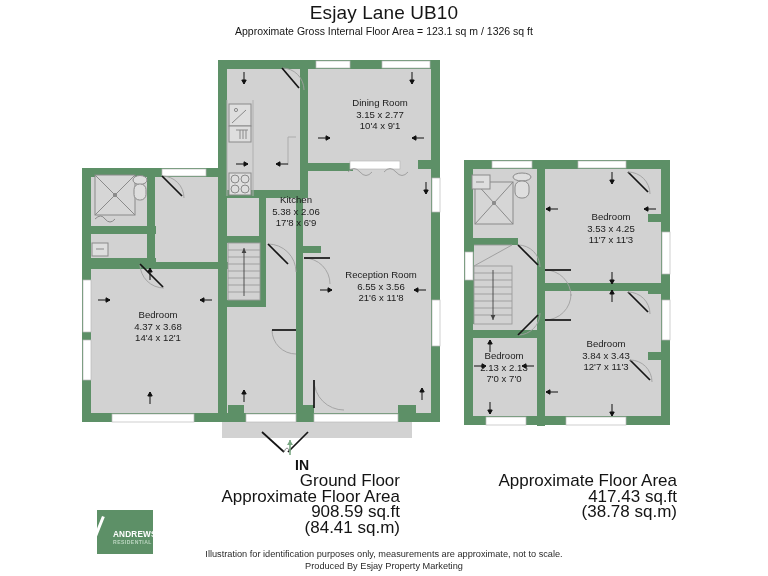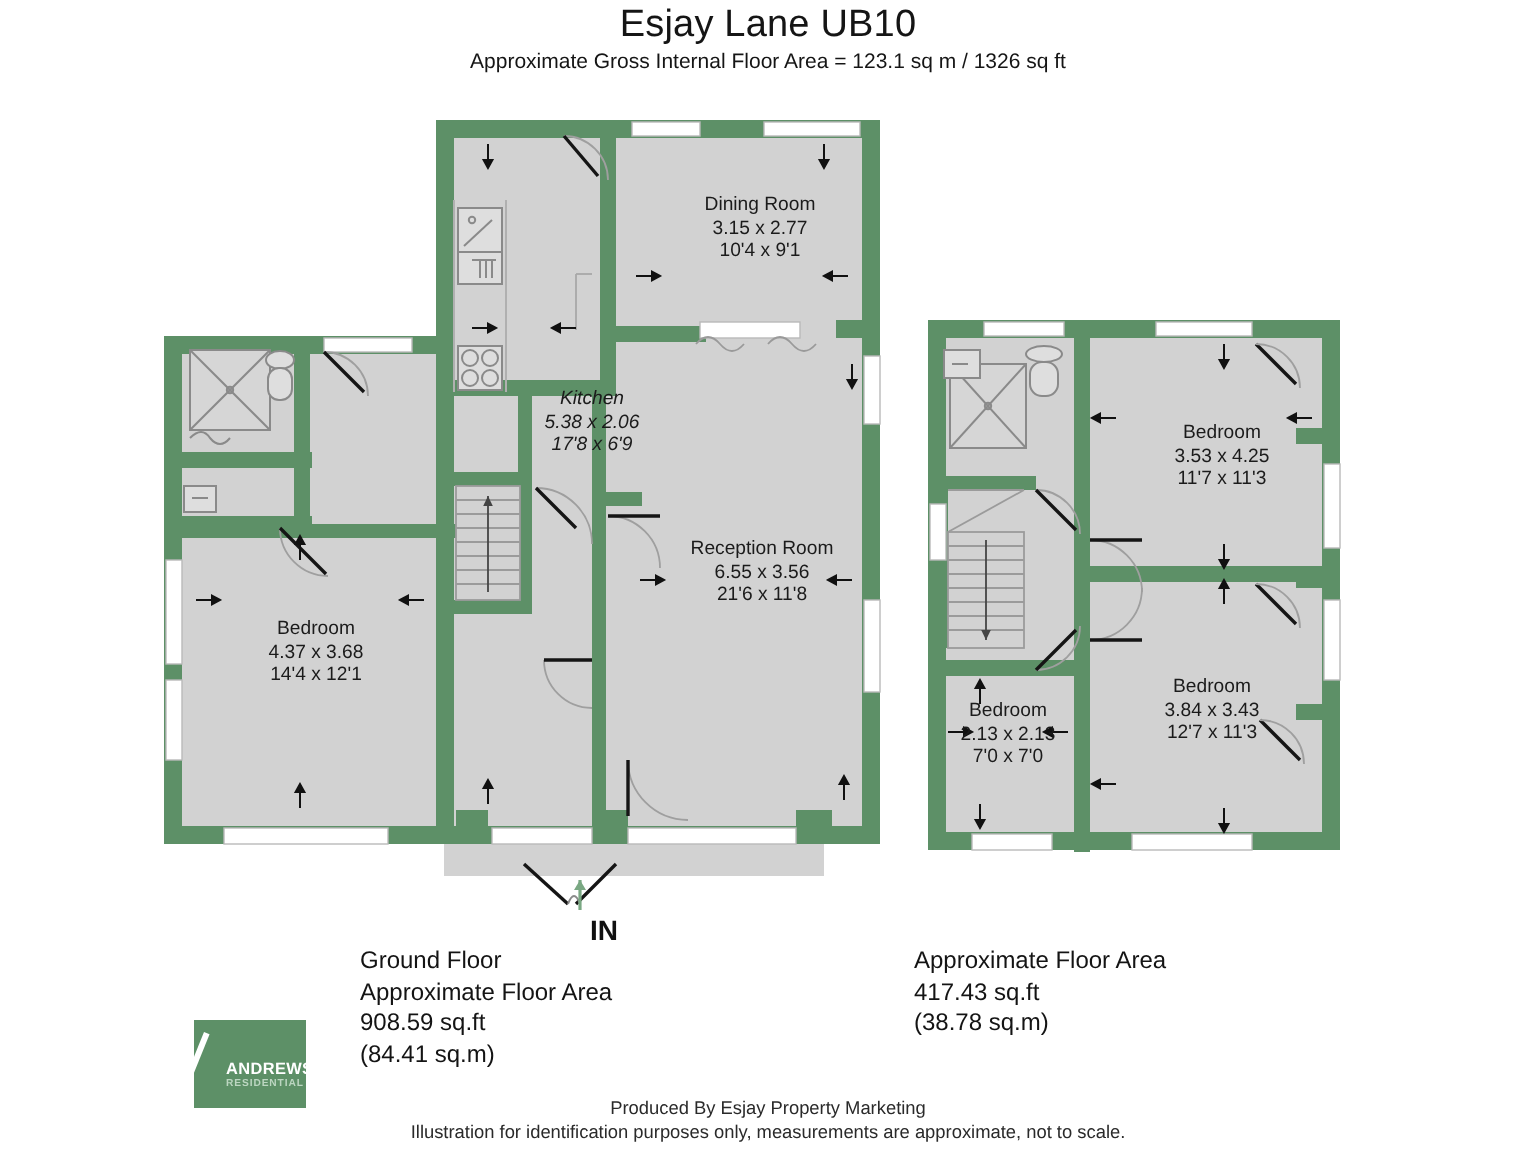--- a/index.html
+++ b/index.html
@@ -26,22 +26,22 @@
   svg.floorplan{position:absolute;top:0;left:0;width:768px;height:576px;}
 
   .roomlabel{
     position:absolute;text-align:center;line-height:11.5px;
     font-size:9.6px;color:#1b1b1b;white-space:nowrap;
   }
   .roomlabel .rname{display:block;}
   .roomlabel .rdim{display:block;}
 
   .floorcap{
-    position:absolute;text-align:left;
-    font-size:12px;line-height:15.5px;color:#141414;white-space:nowrap;
+    position:absolute;text-align:right;
+    font-size:17px;line-height:15.5px;color:#141414;white-space:nowrap;
   }
   .floorcap span{display:block;}
 
   .disclaimer{
     position:absolute;left:0;width:768px;text-align:center;
     font-size:9.2px;line-height:11.5px;color:#2a2a2a;
   }
   .disclaimer span{display:block;}
 
   .inlabel{
@@ -357,21 +357,21 @@
       </g>
     </g>
   </svg>
 
   <div class="roomlabel" style="left:327px;top:97px;width:106px;">
     <span class="rname">Dining Room</span>
     <span class="rdim">3.15 x 2.77</span>
     <span class="rdim">10'4 x 9'1</span>
   </div>
 
-  <div class="roomlabel" style="left:247px;top:194px;width:98px;font-style:italic;">
+  <div class="roomlabel" style="left:247px;top:194px;width:98px;">
     <span class="rname">Kitchen</span>
     <span class="rdim">5.38 x 2.06</span>
     <span class="rdim">17'8 x 6'9</span>
   </div>
 
   <div class="roomlabel" style="left:326px;top:269px;width:110px;">
     <span class="rname">Reception Room</span>
     <span class="rdim">6.55 x 3.56</span>
     <span class="rdim">21'6 x 11'8</span>
   </div>
@@ -415,17 +415,17 @@
     <span>(38.78 sq.m)</span>
   </div>
 
   <div class="logo">
     <div class="slash"></div>
     <div class="lname">ANDREWS</div>
     <div class="lsub">RESIDENTIAL</div>
   </div>
 
   <div class="disclaimer" style="top:549px;">
+    <span>Illustration for identification purposes only, measurements are approximate, not to scale.</span>
     <span>Produced By Esjay Property Marketing</span>
-    <span>Illustration for identification purposes only, measurements are approximate, not to scale.</span>
   </div>
 
 </div>
 
 </body></html>

